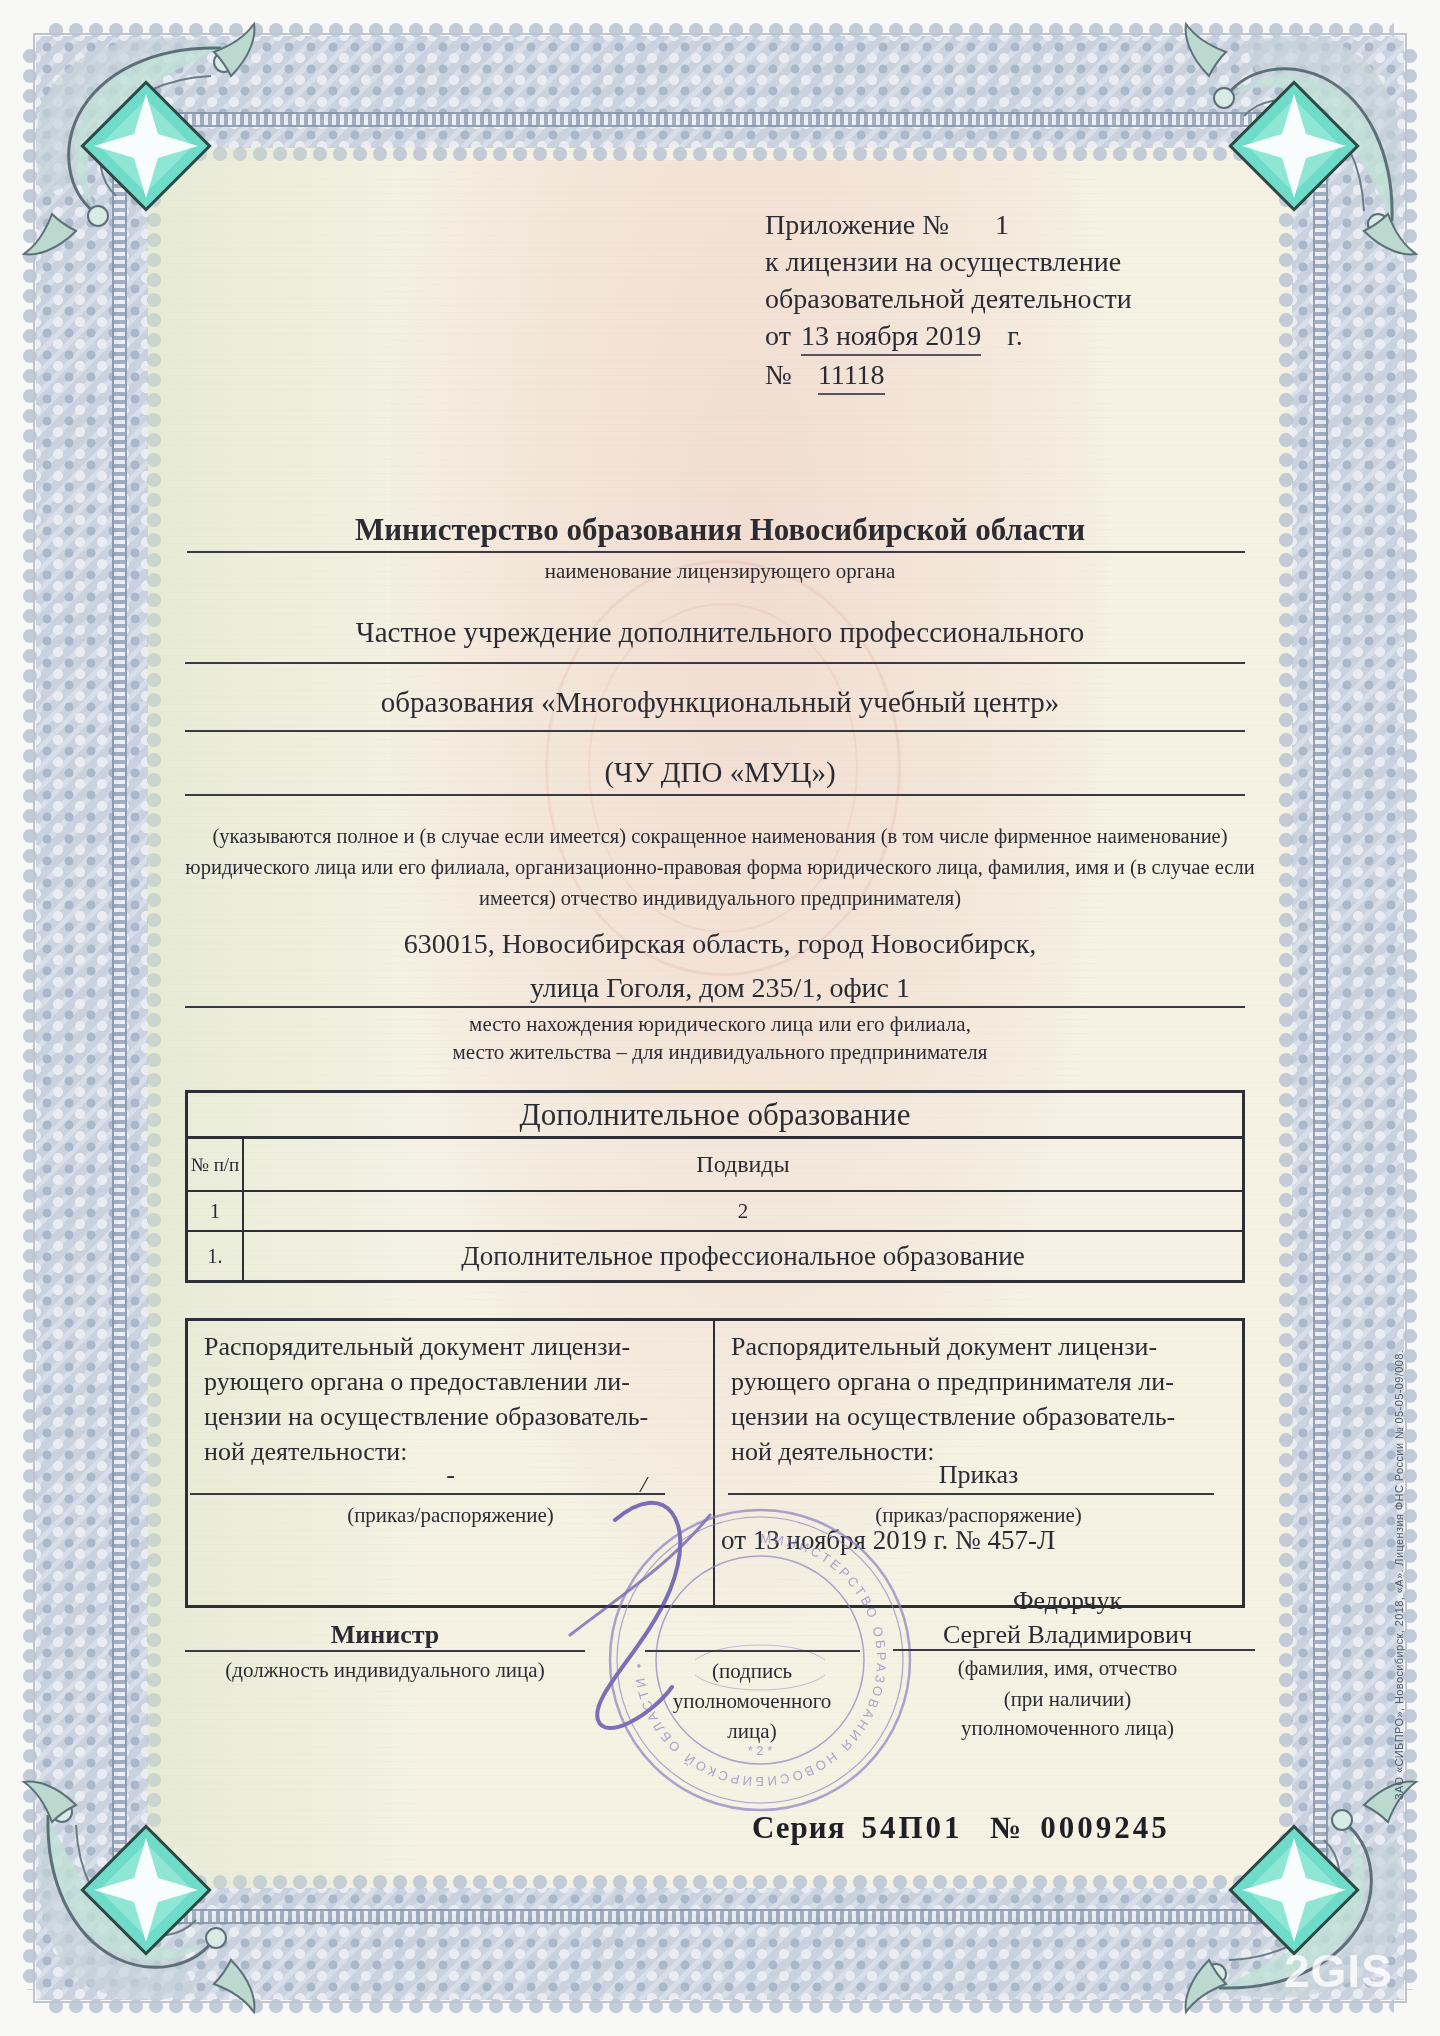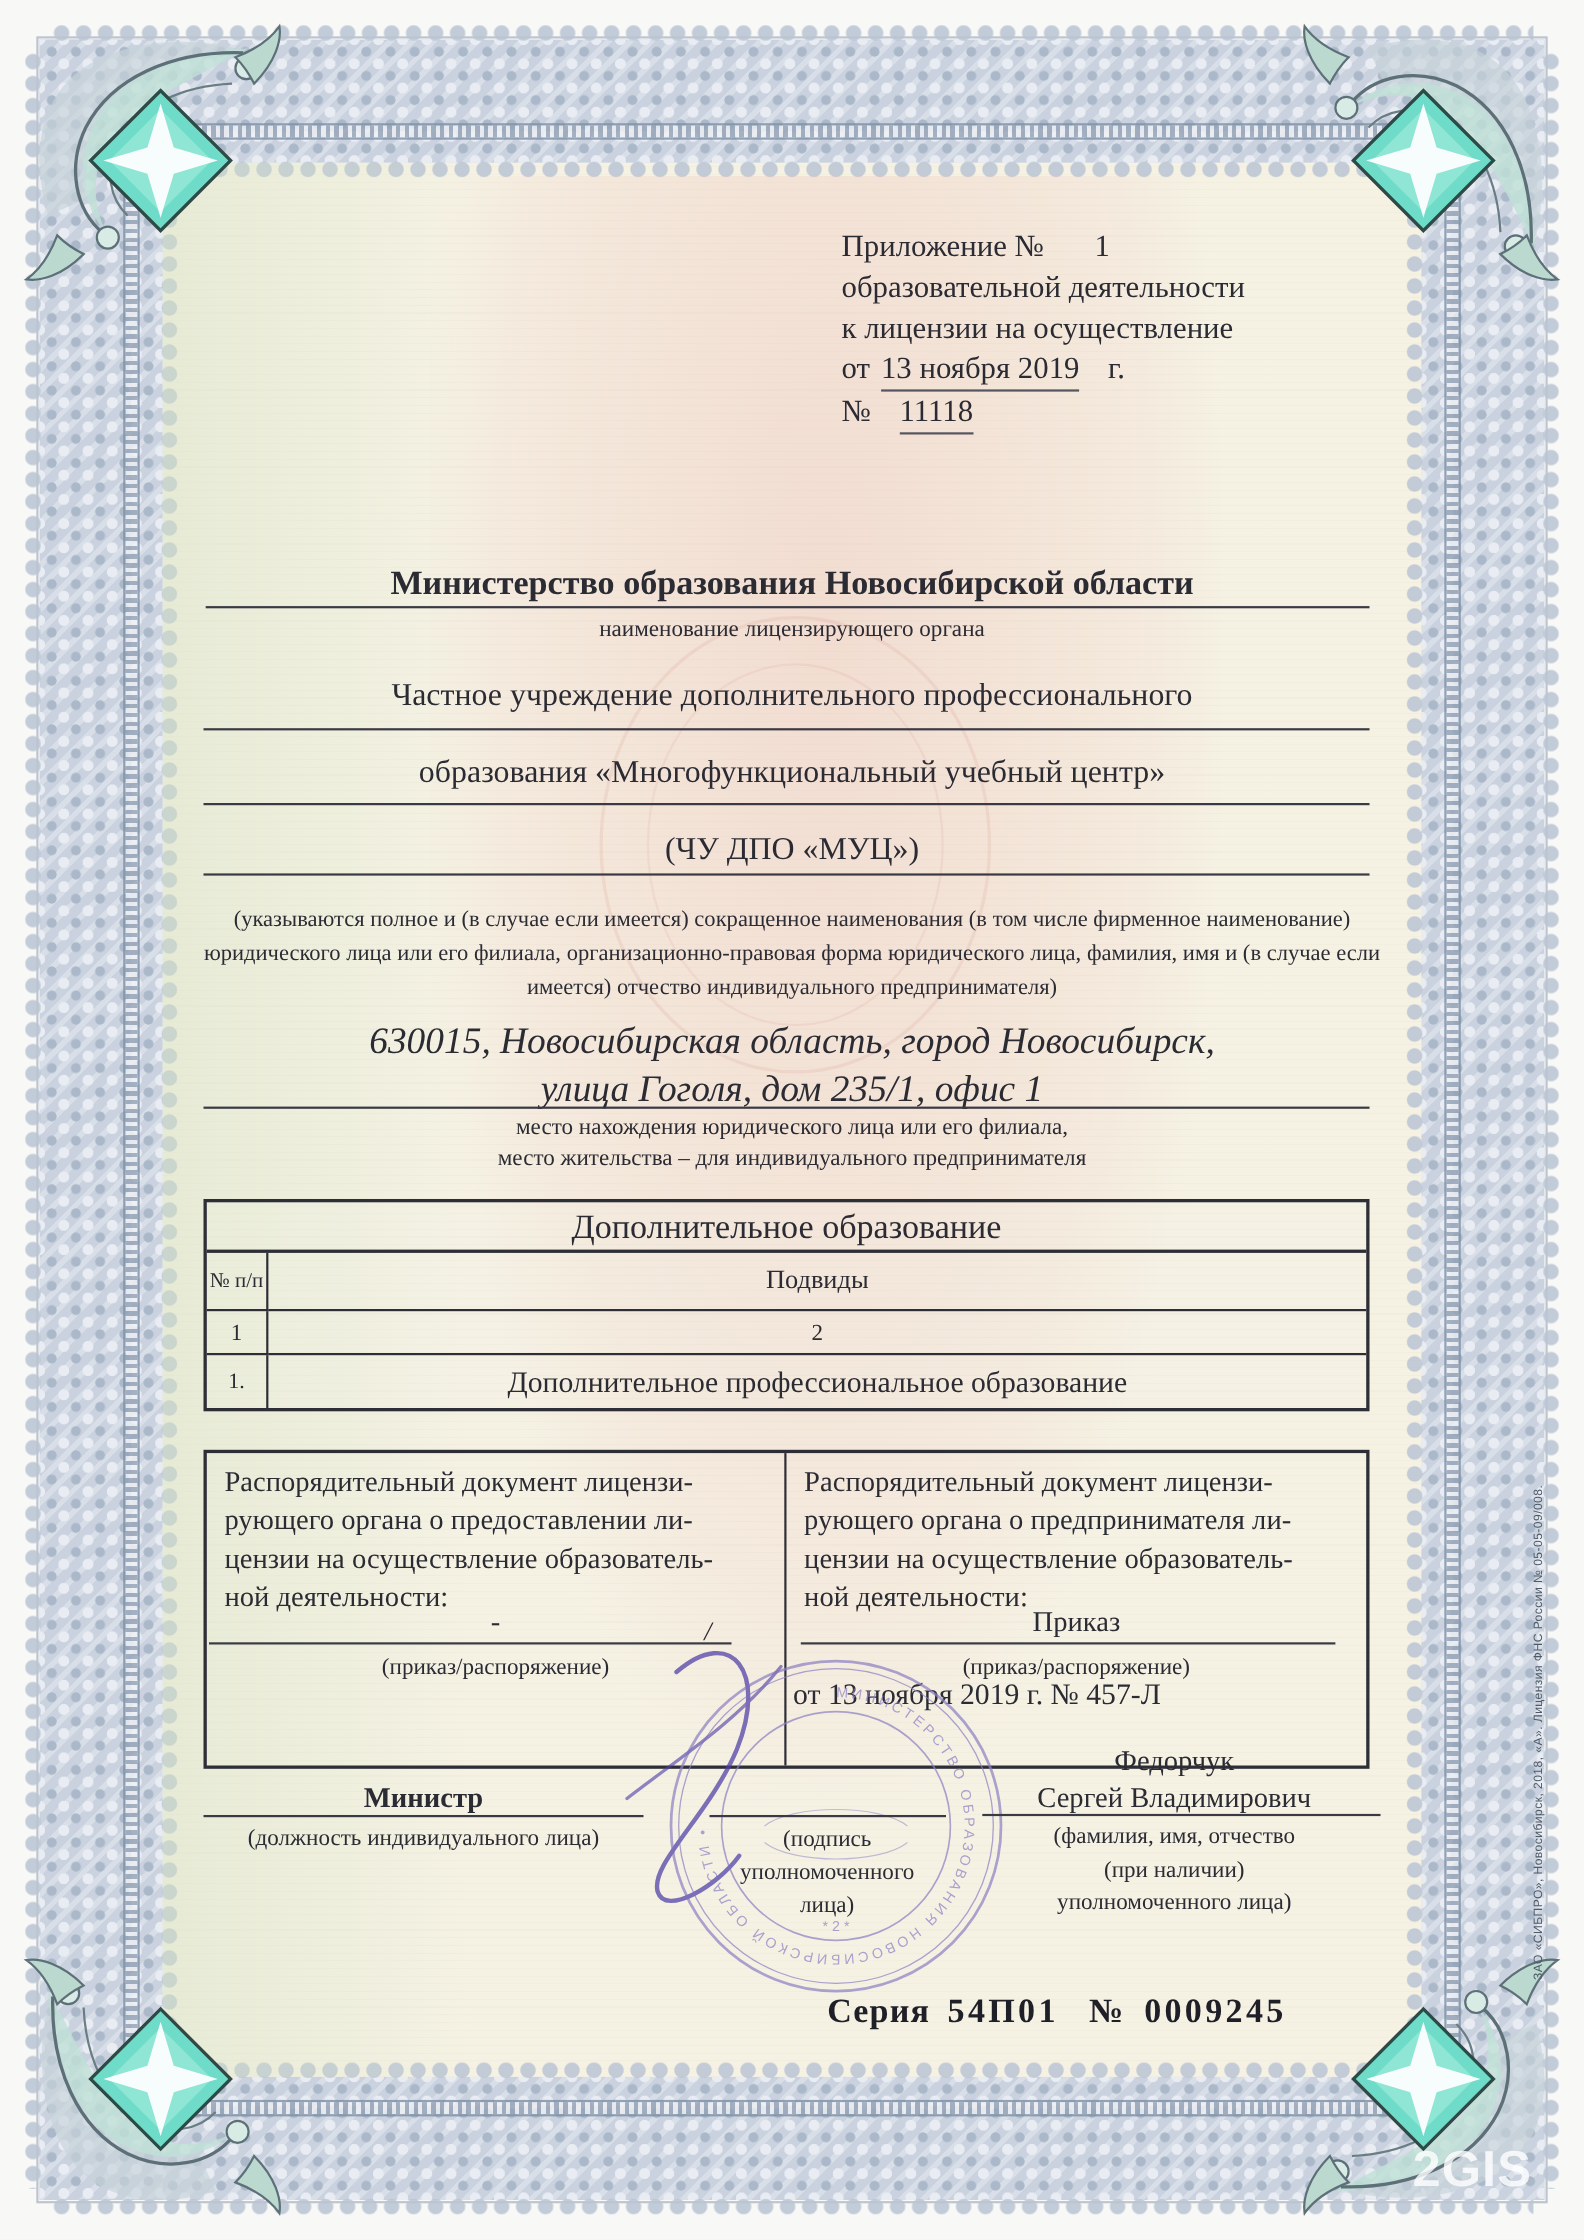--- a/index.html
+++ b/index.html
@@ -75,21 +75,21 @@
   #ministry{top:512px;font-weight:bold;font-size:31px;}
   #rule-ministry{left:187px;width:1058px;top:551px;}
   #ministry-cap{top:559px;}
 
   .orgline{font-size:29px;}
   #org1{top:616px;} #rule-org1{left:185px;width:1060px;top:662px;}
   #org2{top:686px;} #rule-org2{left:185px;width:1060px;top:730px;}
   #org3{top:756px;} #rule-org3{left:185px;width:1060px;top:794px;}
   #org-cap{top:821px;left:168px;width:1104px;font-size:20.5px;line-height:31px;text-align:center;}
 
-  .addr{font-size:34px;font-style:italic;}
+  .addr{font-size:28px;}
   #addr1{top:928px;} #addr2{top:972px;}
   #rule-addr{left:185px;width:1060px;top:1006px;}
   #addr-cap1{top:1012px;} #addr-cap2{top:1040px;}
 
   
   #edu-table{position:absolute;left:185px;top:1090px;width:1060px;border:3px solid #2e2e37;
              display:grid;grid-template-columns:56px 1fr;box-sizing:border-box;background:rgba(255,255,255,.06);}
   #edu-table div{display:flex;align-items:center;justify-content:center;box-sizing:border-box;}
   .t-title{grid-column:1/3;height:46px;border-bottom:3px solid #2e2e37;font-size:31px;}
   .t-h1{height:53px;border-right:2px solid #2e2e37;border-bottom:2px solid #2e2e37;font-size:19px;}
@@ -222,22 +222,22 @@
       <path d="M60 215 C40 235 20 240 8 238 C22 228 30 214 36 198 C44 206 54 212 60 215 Z" fill="#bcd9d0" stroke="#5d7078" stroke-width="2"></path>
       <path d="M215 60 C235 40 240 20 238 8 C228 22 214 30 198 36 C206 44 212 54 215 60 Z" fill="#bcd9d0" stroke="#5d7078" stroke-width="2"></path>
       <rect x="85" y="85" width="90" height="90" transform="rotate(45 130 130)" fill="#6fdcc9" stroke="#2e4a46" stroke-width="3"></rect>
       <rect x="97" y="97" width="66" height="66" transform="rotate(45 130 130)" fill="#9cead9" opacity="0.7"></rect>
       <path d="M130 78 L142 118 L182 130 L142 142 L130 182 L118 142 L78 130 L118 118 Z" fill="#ffffff" opacity="0.92"></path>
     </svg>
   </div>
 
   <div class="abs" id="hdr">
     <div><span>Приложение №</span><span class="gap1">1</span></div>
+    <div>к лицензии на осуществление</div>
     <div>образовательной деятельности</div>
-    <div>к лицензии на осуществление</div>
     <div><span>от</span><span class="gapd filled">13 ноября 2019</span><span class="gapg">г.</span></div>
     <div><span>№</span><span class="gapg filled">11118</span></div>
   </div>
 
   <div class="abs ctr" id="ministry">Министерство образования Новосибирской области</div>
   <div class="rule" id="rule-ministry"></div>
   <div class="abs ctr small" id="ministry-cap">наименование лицензирующего органа</div>
 
   <div class="abs ctr orgline" id="org1">Частное учреждение дополнительного профессионального</div>
   <div class="rule" id="rule-org1"></div>

